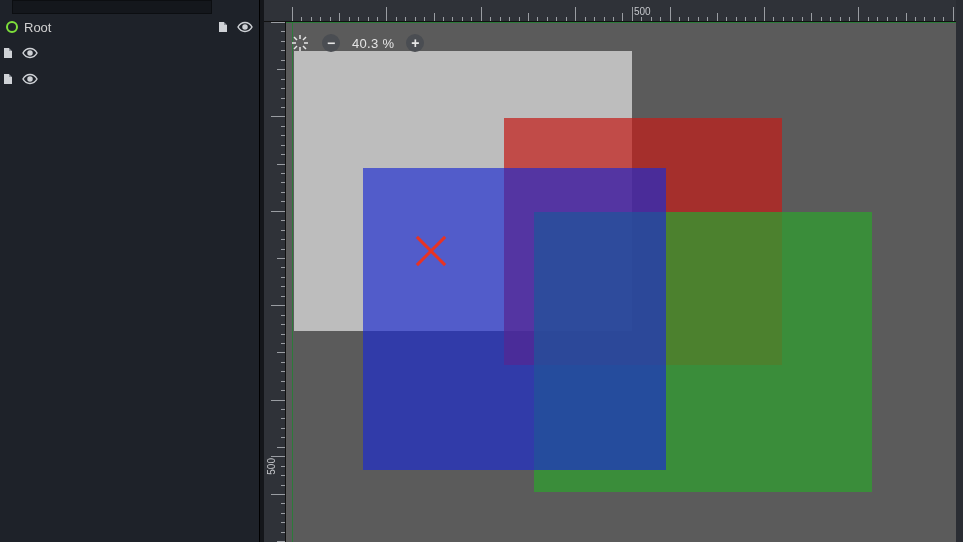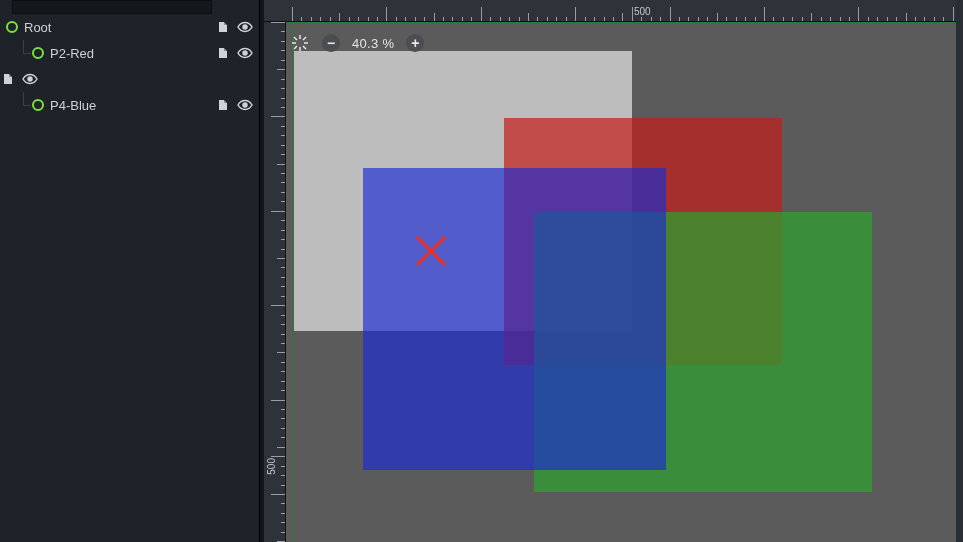--- a/index.html
+++ b/index.html
@@ -111,26 +111,20 @@
             <svg viewBox="0 0 16 16" fill="none" stroke="currentColor" stroke-width="1.5">
                 <path d="M1 8s2.5-4.5 7-4.5S15 8 15 8s-2.5 4.5-7 4.5S1 8 1 8z"></path>
                 <circle cx="8" cy="8" r="2" fill="currentColor"></circle>
               </svg>
           </span>
         </div>
       </div>
 
 
       <div class="tree-row">
-        <div class="left">
-          <span class="indent" style="width:18px"></span>
-          <span class="tree-guide"></span>
-          <span class="node-icon"></span>
-          <span class="tree-label">P2-Red</span>
-        </div>
         <div class="right">
           <span class="script-icon">
             <svg viewBox="0 0 16 16" fill="currentColor">
                 <path d="M4 3h5v3h3v7H4z" fill="#cfd2d6"></path>
                 <path d="M9 3l3 3H9z" fill="#8f949b"></path>
               </svg>
           </span>
           <span class="vis-icon">
             <svg viewBox="0 0 16 16" fill="none" stroke="currentColor" stroke-width="1.5">
                 <path d="M1 8s2.5-4.5 7-4.5S15 8 15 8s-2.5 4.5-7 4.5S1 8 1 8z"></path>
@@ -150,42 +144,20 @@
           </span>
           <span class="vis-icon">
             <svg viewBox="0 0 16 16" fill="none" stroke="currentColor" stroke-width="1.5">
                 <path d="M1 8s2.5-4.5 7-4.5S15 8 15 8s-2.5 4.5-7 4.5S1 8 1 8z"></path>
                 <circle cx="8" cy="8" r="2" fill="currentColor"></circle>
               </svg>
           </span>
         </div>
       </div>
 
-      <div class="tree-row">
-        <div class="left">
-          <span class="indent" style="width:18px"></span>
-          <span class="tree-guide"></span>
-          <span class="node-icon"></span>
-          <span class="tree-label">P4-Blue</span>
-        </div>
-        <div class="right">
-          <span class="script-icon">
-            <svg viewBox="0 0 16 16" fill="currentColor">
-                <path d="M4 3h5v3h3v7H4z" fill="#cfd2d6"></path>
-                <path d="M9 3l3 3H9z" fill="#8f949b"></path>
-              </svg>
-          </span>
-          <span class="vis-icon">
-            <svg viewBox="0 0 16 16" fill="none" stroke="currentColor" stroke-width="1.5">
-                <path d="M1 8s2.5-4.5 7-4.5S15 8 15 8s-2.5 4.5-7 4.5S1 8 1 8z"></path>
-                <circle cx="8" cy="8" r="2" fill="currentColor"></circle>
-              </svg>
-          </span>
-        </div>
-      </div>
 
     </div>
     <div class="scrollbar-v"></div>
   </div>
 
   <div class="divider-v"></div>
 
   <div class="canvas-area">
 
     <div class="ruler-h">

